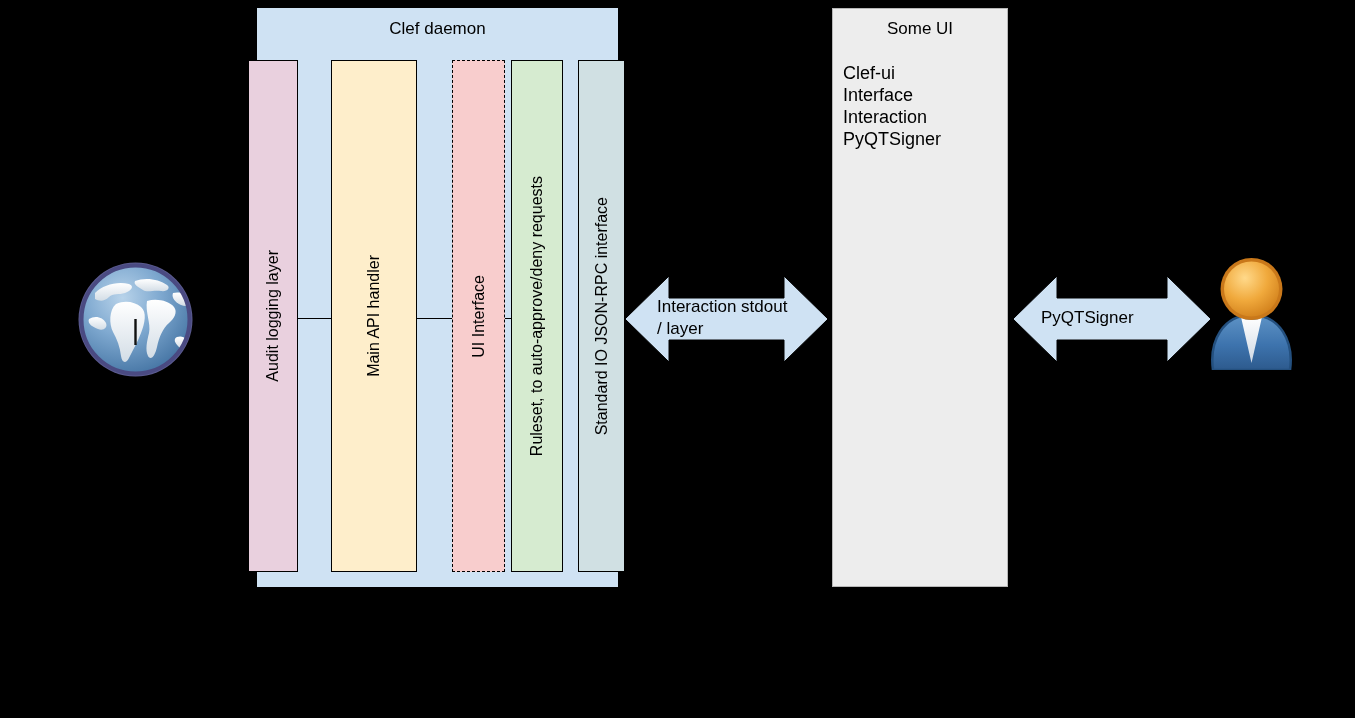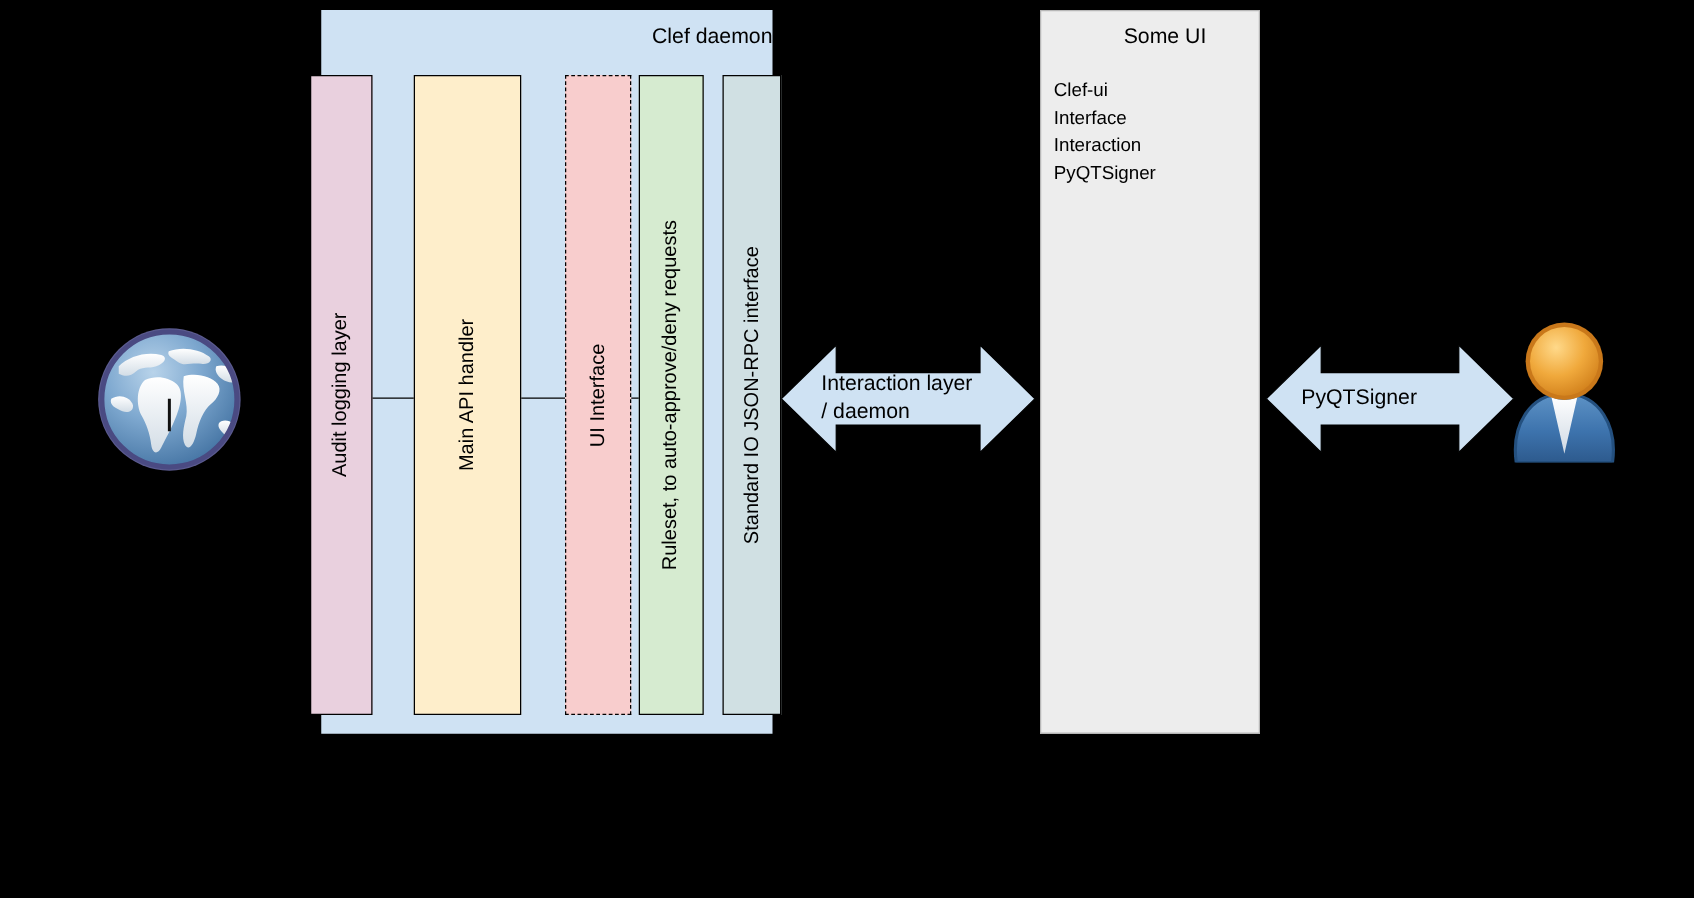--- a/index.html
+++ b/index.html
@@ -29,21 +29,21 @@
     top: 8px;
     width: 361px;
     height: 579px;
     background: #cfe2f3;
   }
   #clef-title {
     position: absolute;
     left: 257px;
     top: 18px;
     width: 361px;
-    text-align: right;
+    text-align: center;
     font-size: 17px;
     line-height: 22px;
     color: #000;
   }
 
   
   .vbox {
     position: absolute;
     top: 60px;
     height: 512px;
@@ -91,28 +91,27 @@
     box-sizing: border-box;
   }
   #someui-title {
     position: absolute;
     left: 832px;
     top: 18px;
     width: 176px;
     text-align: center;
     font-size: 17px;
     line-height: 22px;
-    padding-left: 12px;
   }
   #someui-list {
     position: absolute;
     left: 843px;
     top: 62px;
     width: 160px;
-    font-size: 15px;
+    font-size: 18px;
     line-height: 22px;
   }
   #someui-list div { white-space: nowrap; }
 
   
   .arrow-wrap {
     position: absolute;
     top: 272px;
     height: 94px;
   }
@@ -208,22 +207,22 @@
   <div class="vbox" id="box-stdio">
     <span class="vlabel">Standard IO JSON-RPC interface</span>
   </div>
 
   <div class="arrow-wrap" id="arrow-stdio">
     <svg width="203" height="94" viewBox="0 0 203 94">
       <polygon points="0,47 44,4 44,26 159,26 159,4 203,47 159,90 159,68 44,68 44,90" fill="#cfe2f3" stroke="#000000" stroke-width="1"></polygon>
     </svg>
   </div>
   <div class="arrow-label" id="arrow-stdio-label">
-    <div>Interaction layer</div>
-    <div>/ daemon</div>
+    <div>Interaction stdout</div>
+    <div>/ layer</div>
   </div>
 
   <div id="someui-panel"></div>
   <div id="someui-title">Some UI</div>
   <div id="someui-list">
     <div>Clef-ui</div>
     <div>Interface</div>
     <div>Interaction</div>
     <div>PyQTSigner</div>
   </div>

